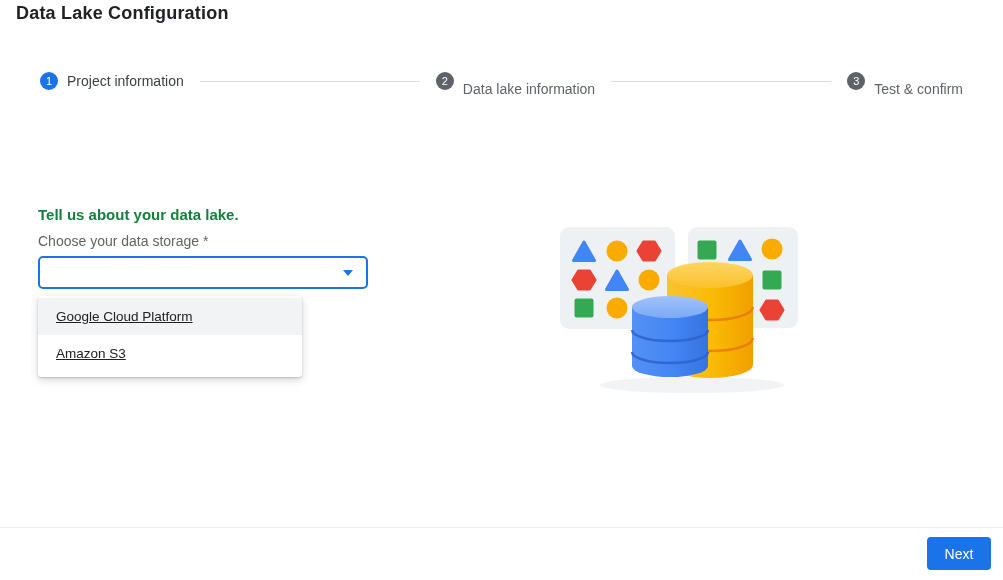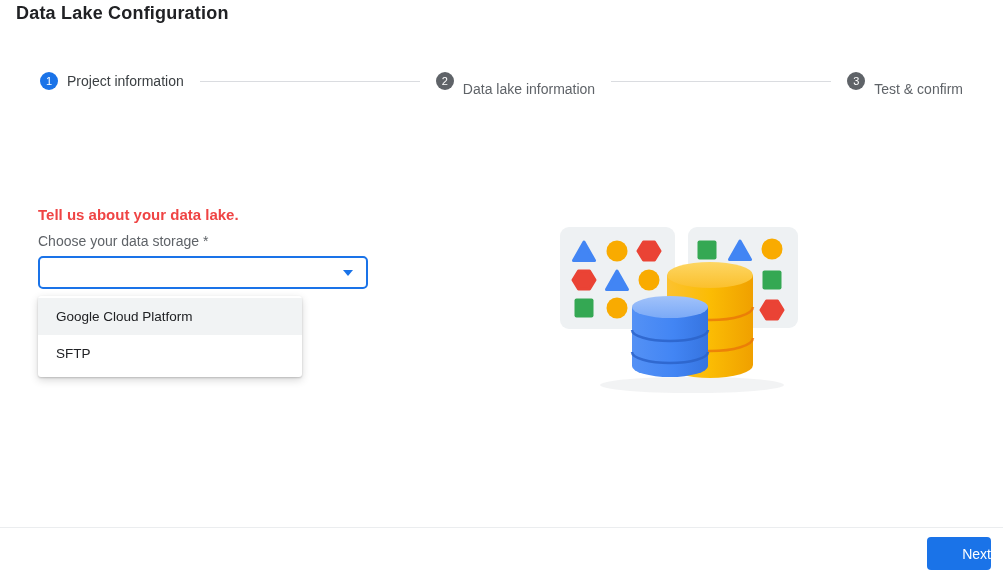--- a/index.html
+++ b/index.html
@@ -46,21 +46,21 @@
     height: 1px;
     background: #dadce0;
     margin: 0 16px;
   }
   
   .form-heading {
     position: absolute;
     left: 38px; top: 206px;
     font-size: 15px;
     font-weight: 700;
-    color: #ef4444;
+    color: #15803d;
   }
   .field-label {
     position: absolute;
     left: 38px; top: 233px;
     font-size: 14px;
     color: #5f6368;
   }
   .select-box {
     position: absolute;
     left: 38px; top: 256px;
@@ -85,20 +85,21 @@
   }
   .dropdown-menu {
     position: absolute;
     left: 38px; top: 296px;
     width: 264px;
     background: #fff;
     border-radius: 3px;
     padding: 2px 0 5px 0;
     box-shadow: 0 1px 2px rgba(0,0,0,.18), 0 3px 8px rgba(0,0,0,.16);
     z-index: 5;
+    text-decoration: underline;
   }
   .menu-item {
     height: 37px;
     display: flex;
     align-items: center;
     padding: 0 18px;
     font-size: 13.5px;
     color: #202124;
     cursor: pointer;
   }
@@ -120,21 +121,20 @@
     right: 12px; top: 537px;
     width: 64px; height: 33px;
     background: #1a73e8;
     color: #ffffff;
     font-family: "Liberation Sans", sans-serif;
     font-size: 14px;
     font-weight: 500;
     border: none;
     border-radius: 4px;
     cursor: pointer;
-    text-align: right;
   }
 </style>
 </head>
 <body>
 
 <h1 class="page-title">Data Lake Configuration</h1>
 
 <div class="stepper">
   <div class="step active">
     <span class="step-circle">1</span>
@@ -155,21 +155,21 @@
 <div class="form-heading">Tell us about your data lake.</div>
 <div class="field-label">Choose your data storage *</div>
 
 <div class="select-box">
   <span class="select-value"></span>
   <span class="caret"></span>
 </div>
 
 <div class="dropdown-menu">
   <div class="menu-item highlighted">Google Cloud Platform</div>
-  <div class="menu-item">SFTP</div>
+  <div class="menu-item">Amazon S3</div>
 </div>
 
 <svg class="illustration" viewBox="0 0 280 190" xmlns="http://www.w3.org/2000/svg">
   <defs>
     <linearGradient id="yellowTop" x1="0" y1="0" x2="0" y2="1">
       <stop offset="0" stop-color="#fdd663"></stop>
       <stop offset="1" stop-color="#fbc02d"></stop>
     </linearGradient>
     <linearGradient id="yellowBody" x1="0" y1="0" x2="1" y2="0">
       <stop offset="0" stop-color="#fcc230"></stop>

